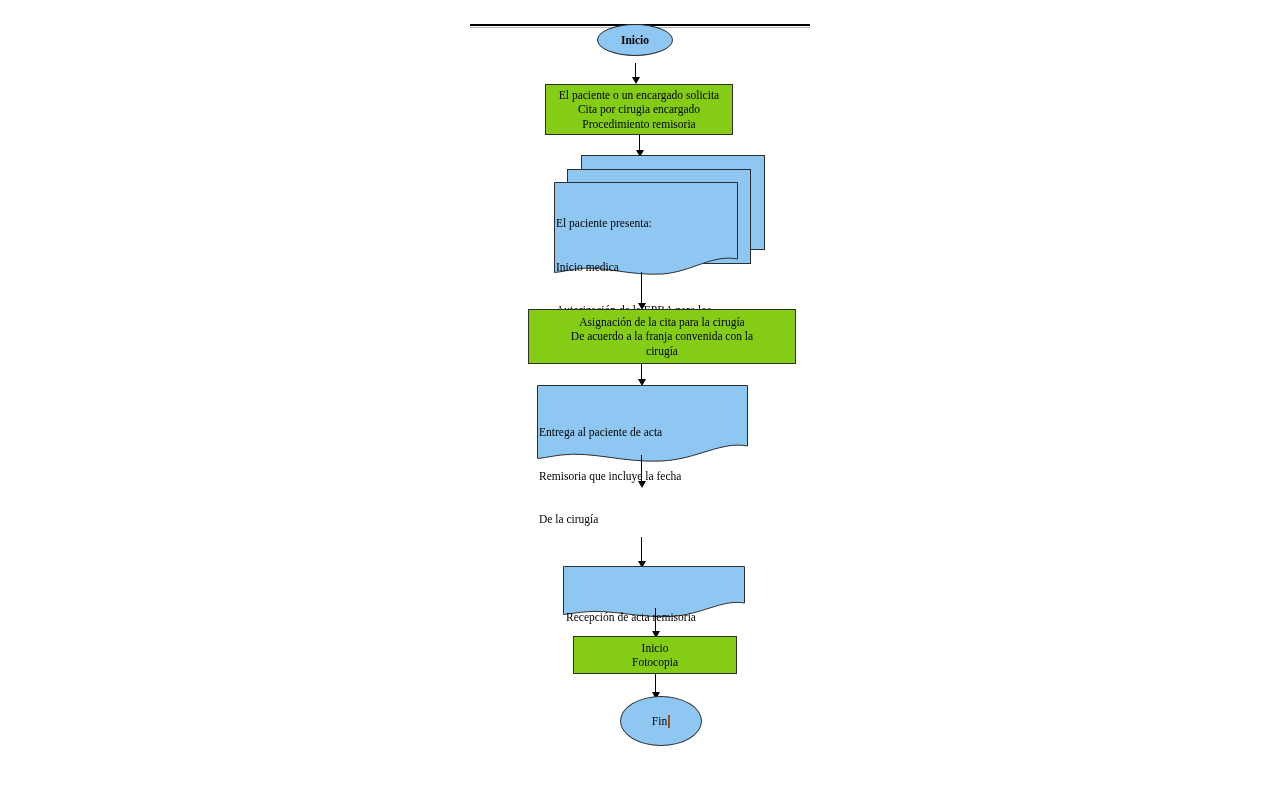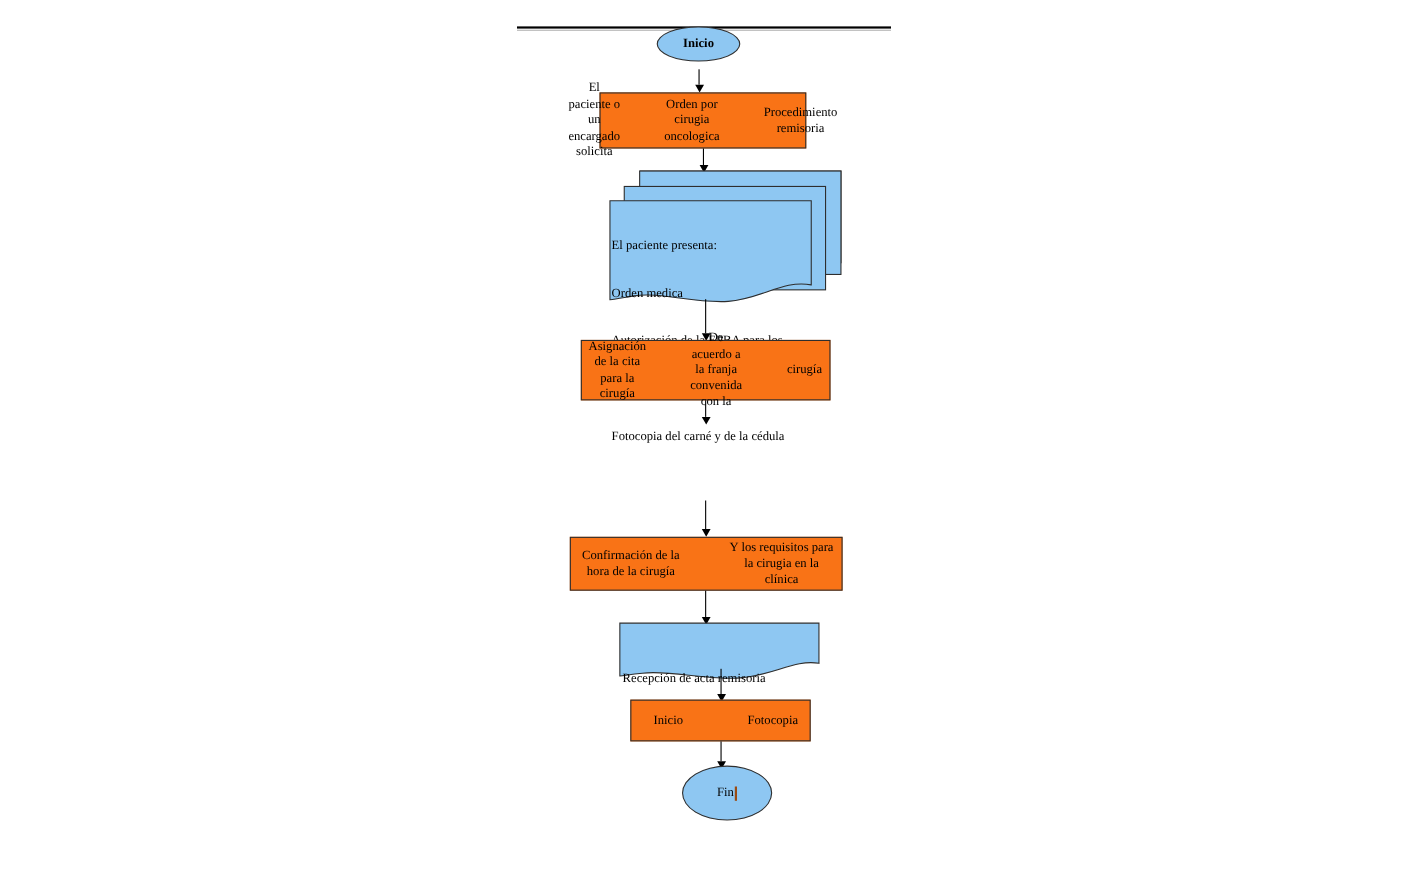--- a/index.html
+++ b/index.html
@@ -44,28 +44,28 @@
     left: 0;
     top: 3px;
     width: 340px;
     height: 1px;
     background: #b4b4b4;
   }
 
   .node {
     position: absolute;
     box-sizing: border-box;
-    background: #f97316;
+    background: #84cc16;
     border: 1px solid #2e2e2e;
     display: flex;
+    flex-direction: column;
     justify-content: center;
     font-size: 11.5px;
     line-height: 14.5px;
     color: #000;
-    gap: 28px;
   }
 
   .node.center { align-items: center; text-align: center; }
 
   .node .txt { display: block; width: 100%; padding: 0 6px; box-sizing: border-box; }
 
   .oval {
     position: absolute;
     box-sizing: border-box;
     background: #8ec7f2;
@@ -133,21 +133,21 @@
     <span>Inicio</span>
   </div>
 
   <div class="arrow" style="left:635px; top:63px; height:21px;">
     <div class="shaft" style="height:14px;"></div>
     <div class="head" style="top:14px;"></div>
   </div>
 
   <div class="node center" style="left:545px; top:84px; width:188px; height:51px;">
     <span class="txt">El paciente o un encargado solicita</span>
-    <span class="txt">Orden por cirugia oncologica</span>
+    <span class="txt">Cita por cirugia encargado</span>
     <span class="txt">Procedimiento remisoria</span>
   </div>
 
   <div class="arrow" style="left:639px; top:135px; height:22px;">
     <div class="shaft" style="height:15px;"></div>
     <div class="head" style="top:15px;"></div>
   </div>
 
   <div class="docshape" style="left:552px; top:153px; width:216px; height:133px;">
     <svg width="216" height="133" viewBox="0 0 216 133">
@@ -157,53 +157,62 @@
 
       <rect x="15.5" y="16.5" width="183" height="94" fill="#8ec7f2" stroke="#2e2e2e" stroke-width="1"></rect>
 
       <path d="M2.5 29.5 H185.5 V106
                C160 101 140 119 110 121
                C78 123 48 112 24 116
                C15 117.5 8 119 2.5 119.5 Z" fill="#8ec7f2" stroke="#2e2e2e" stroke-width="1"></path>
     </svg>
     <div class="doctext" style="left:2px; top:34px; width:182px; padding:0 2px;">
       <div>El paciente presenta:</div>
-      <div>Orden medica</div>
+      <div>Inicio medica</div>
       <div>Autorización de la EPBA para los</div>
       <div>Honorarios medicos y ayudantia</div>
       <div>Fotocopia del carné y de la cédula</div>
     </div>
   </div>
 
   <div class="arrow" style="left:641px; top:272px; height:38px;">
     <div class="shaft" style="height:31px;"></div>
     <div class="head" style="top:31px;"></div>
   </div>
 
-  <div class="node center" style="left:528px; top:309px; width:227px; height:55px;">
+  <div class="node center" style="left:528px; top:309px; width:268px; height:55px;">
     <span class="txt">Asignación de la cita para la cirugía</span>
     <span class="txt">De acuerdo a la franja convenida con la</span>
     <span class="txt">cirugía</span>
   </div>
 
   <div class="arrow" style="left:641px; top:364px; height:22px;">
     <div class="shaft" style="height:15px;"></div>
     <div class="head" style="top:15px;"></div>
   </div>
 
+  <div class="docshape" style="left:535px; top:384px; width:216px; height:82px;">
+    <svg width="216" height="82" viewBox="0 0 216 82">
+      <path d="M2.5 1.5 H212.5 V62
+               C186 57 163 75 127 77
+               C90 79 56 67 26 71
+               C15 72.5 8 74 2.5 74.5 Z" fill="#8ec7f2" stroke="#2e2e2e" stroke-width="1"></path>
+    </svg>
+    <div class="doctext" style="left:2px; top:12px; width:210px; padding:0 2px;">
+      <div>Entrega al paciente de acta</div>
+      <div>Remisoria que incluye la fecha</div>
+      <div>De la cirugía</div>
+    </div>
+  </div>
 
   <div class="arrow" style="left:641px; top:455px; height:33px;">
     <div class="shaft" style="height:26px;"></div>
     <div class="head" style="top:26px;"></div>
   </div>
 
-  <div class="node center" style="left:518px; top:488px; width:248px; height:49px;">
-    <span class="txt">Confirmación de la hora de la cirugía</span>
-    <span class="txt">Y los requisitos para la cirugia en la clínica</span>
-  </div>
 
   <div class="arrow" style="left:641px; top:537px; height:31px;">
     <div class="shaft" style="height:24px;"></div>
     <div class="head" style="top:24px;"></div>
   </div>
 
   <div class="docshape" style="left:562px; top:565px; width:185px; height:53px;">
     <svg width="185" height="53" viewBox="0 0 185 53">
       <path d="M1.5 1.5 H182.5 V38
                C160 34 140 50 108 51.5

